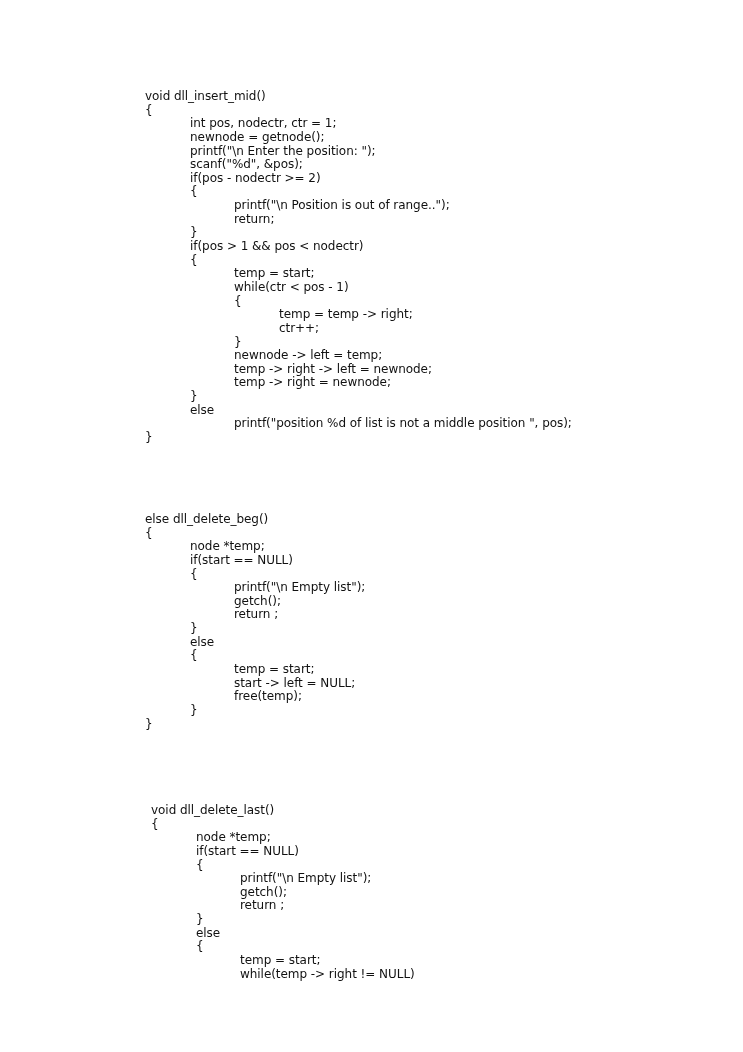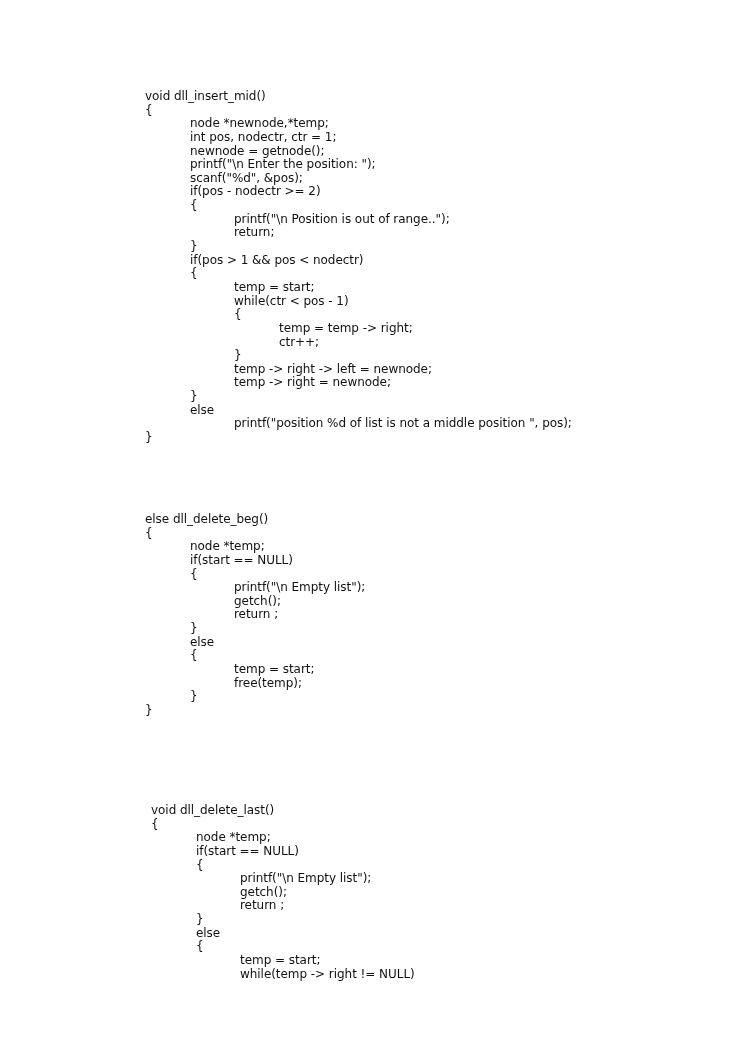--- a/index.html
+++ b/index.html
@@ -44,58 +44,59 @@
     #fn-delete-beg { top: 513px; }
     #fn-delete-last { top: 804px; margin-left: 6px; }
   </style>
 </head>
 <body>
 
 <div class="page">
   <div class="code-block" id="fn-insert-mid">
       <div class="code-line indent-0">void dll_insert_mid()</div>
       <div class="code-line indent-0">{</div>
-      <div class="code-line indent-1">node *newnode,*temp;</div>
       <div class="code-line indent-1">int pos, nodectr, ctr = 1;</div>
       <div class="code-line indent-1">newnode = getnode();</div>
       <div class="code-line indent-1">printf("\n Enter the position: ");</div>
       <div class="code-line indent-1">scanf("%d", &amp;pos);</div>
       <div class="code-line indent-1">if(pos - nodectr &gt;= 2)</div>
       <div class="code-line indent-1">{</div>
       <div class="code-line indent-2">printf("\n Position is out of range..");</div>
       <div class="code-line indent-2">return;</div>
       <div class="code-line indent-1">}</div>
       <div class="code-line indent-1">if(pos &gt; 1 &amp;&amp; pos &lt; nodectr)</div>
       <div class="code-line indent-1">{</div>
       <div class="code-line indent-2">temp = start;</div>
       <div class="code-line indent-2">while(ctr &lt; pos - 1)</div>
       <div class="code-line indent-2">{</div>
       <div class="code-line indent-3">temp = temp -&gt; right;</div>
       <div class="code-line indent-3">ctr++;</div>
       <div class="code-line indent-2">}</div>
+      <div class="code-line indent-2">newnode -&gt; left = temp;</div>
       <div class="code-line indent-2">temp -&gt; right -&gt; left = newnode;</div>
       <div class="code-line indent-2">temp -&gt; right = newnode;</div>
       <div class="code-line indent-1">}</div>
       <div class="code-line indent-1">else</div>
       <div class="code-line indent-2">printf("position %d of list is not a middle position ", pos);</div>
       <div class="code-line indent-0">}</div>
     </div>
   <div class="code-block" id="fn-delete-beg">
       <div class="code-line indent-0">else dll_delete_beg()</div>
       <div class="code-line indent-0">{</div>
       <div class="code-line indent-1">node *temp;</div>
       <div class="code-line indent-1">if(start == NULL)</div>
       <div class="code-line indent-1">{</div>
       <div class="code-line indent-2">printf("\n Empty list");</div>
       <div class="code-line indent-2">getch();</div>
       <div class="code-line indent-2">return ;</div>
       <div class="code-line indent-1">}</div>
       <div class="code-line indent-1">else</div>
       <div class="code-line indent-1">{</div>
       <div class="code-line indent-2">temp = start;</div>
+      <div class="code-line indent-2">start -&gt; left = NULL;</div>
       <div class="code-line indent-2">free(temp);</div>
       <div class="code-line indent-1">}</div>
       <div class="code-line indent-0">}</div>
     </div>
   <div class="code-block" id="fn-delete-last">
       <div class="code-line indent-0">void dll_delete_last()</div>
       <div class="code-line indent-0">{</div>
       <div class="code-line indent-1">node *temp;</div>
       <div class="code-line indent-1">if(start == NULL)</div>
       <div class="code-line indent-1">{</div>

